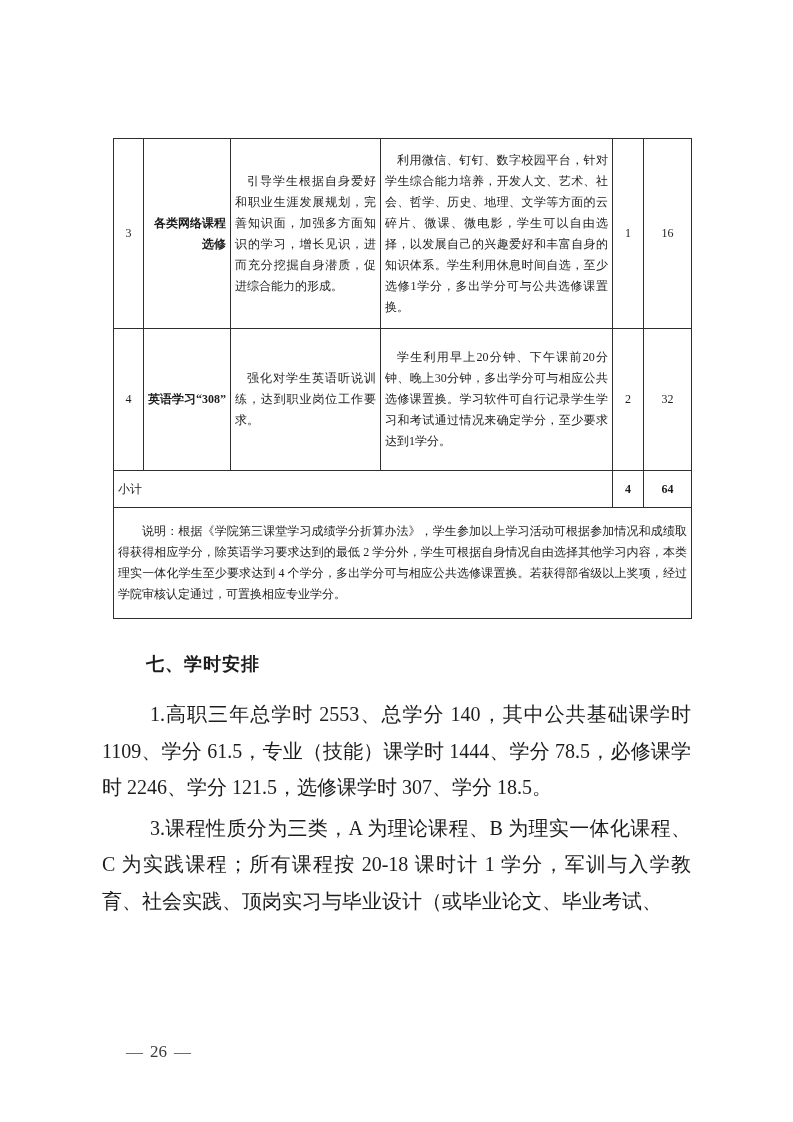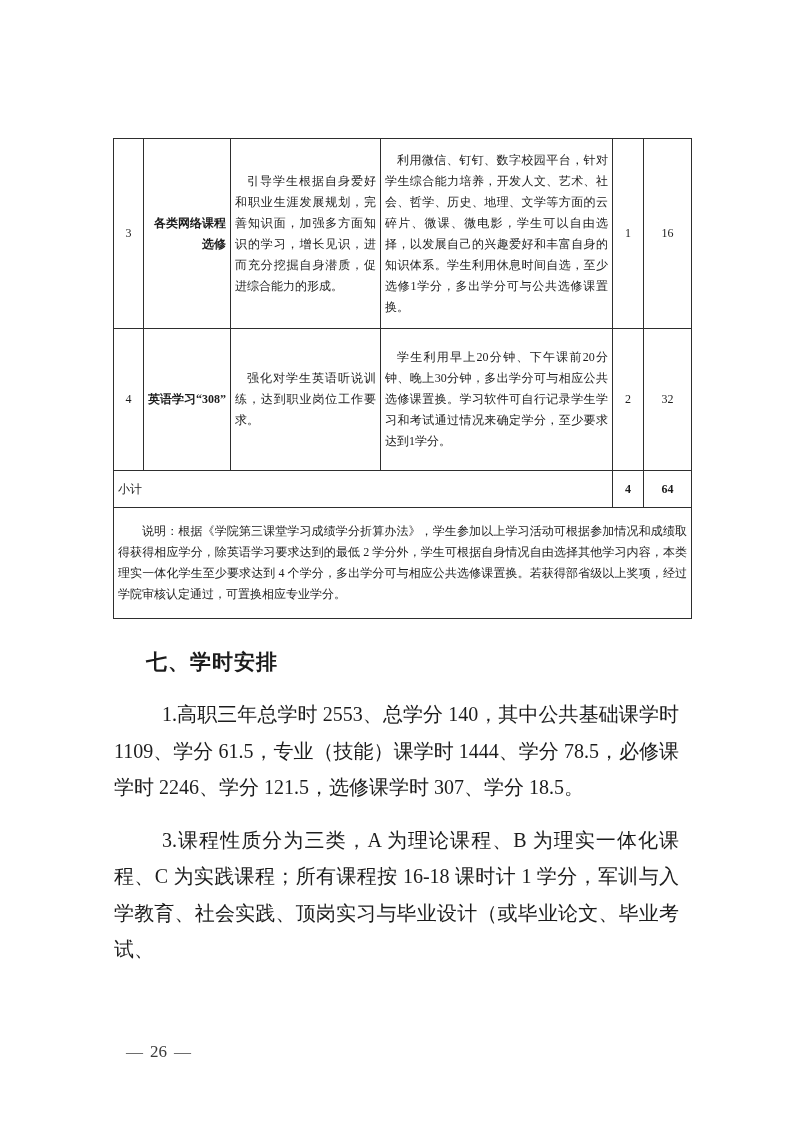--- a/index.html
+++ b/index.html
@@ -49,30 +49,29 @@
     text-align:justify;text-indent:2em;
     font-size:16px;line-height:22.5px;
     padding:6px 10px 6px 9px;
     vertical-align:top;
   }
   
   #section{
     position:absolute;left:98px;top:650px;width:597px;
   }
   #section-heading{
-    font-size:21px;font-weight:bold;
+    font-size:18px;font-weight:bold;
     line-height:28px;margin:0 0 0 48px;
     letter-spacing:1px;
-    font-family:Liberation Mono, monospace;
   }
   .body-para{
     font-size:20px;line-height:36.5px;
     text-align:justify;
     text-indent:2.4em;
-    margin:16px;
+    margin:4px;
   }
   .body-para.first{margin-top:18px;}
   
   #page-footer{
     position:absolute;left:126px;top:1042px;
     font-size:17px;color:#3a3a3a;
     display:flex;align-items:center;gap:7px;
   }
   #page-footer .dash{letter-spacing:0;color:#555;}
 </style>
@@ -114,21 +113,21 @@
       </tr>
       <tr style="height:111px">
         <td class="cell-note" colspan="6">说明：根据《学院第三课堂学习成绩学分折算办法》，学生参加以上学习活动可根据参加情况和成绩取得获得相应学分，除英语学习要求达到的最低 2 学分外，学生可根据自身情况自由选择其他学习内容，本类理实一体化学生至少要求达到 4 个学分，多出学分可与相应公共选修课置换。若获得部省级以上奖项，经过学院审核认定通过，可置换相应专业学分。</td>
       </tr>
     </tbody>
   </table>
 
   <div id="section">
     <h2 id="section-heading">七、学时安排</h2>
     <p class="body-para first">1.高职三年总学时 2553、总学分 140，其中公共基础课学时 1109、学分 61.5，专业（技能）课学时 1444、学分 78.5，必修课学时 2246、学分 121.5，选修课学时 307、学分 18.5。</p>
-    <p class="body-para">3.课程性质分为三类，A 为理论课程、B 为理实一体化课程、C 为实践课程；所有课程按 16-18 课时计 1 学分，军训与入学教育、社会实践、顶岗实习与毕业设计（或毕业论文、毕业考试、</p>
+    <p class="body-para">3.课程性质分为三类，A 为理论课程、B 为理实一体化课程、C 为实践课程；所有课程按 20-18 课时计 1 学分，军训与入学教育、社会实践、顶岗实习与毕业设计（或毕业论文、毕业考试、</p>
   </div>
 
   <div id="page-footer">
     <span class="dash">—</span>
     <span>26</span>
     <span class="dash">—</span>
   </div>
 
 </div>
 

